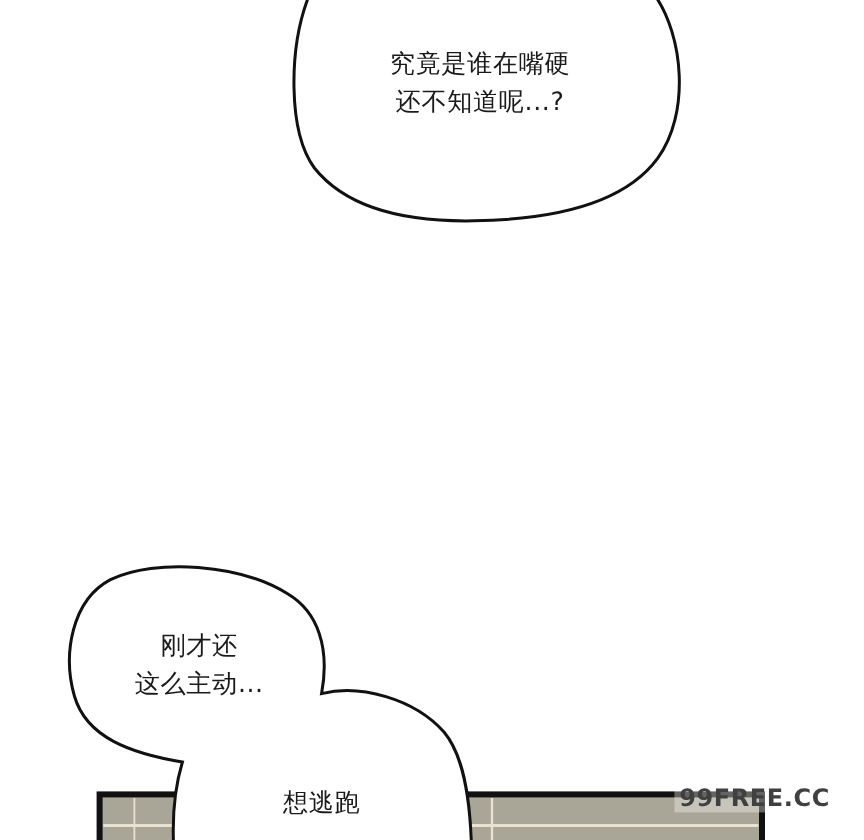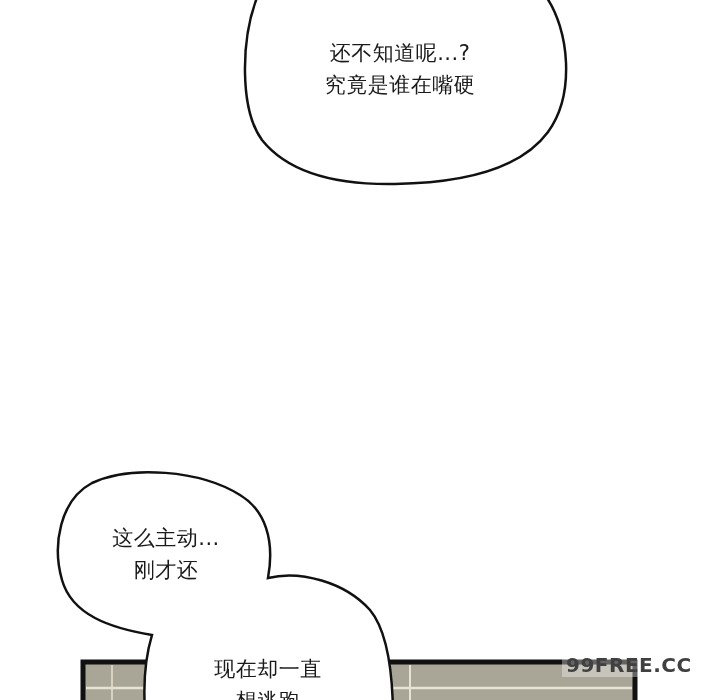--- a/index.html
+++ b/index.html
@@ -29,28 +29,27 @@
              C52 545 60 500 92 483
              C130 465 200 470 240 495
              C265 510 275 540 268 578
              C300 570 345 582 370 610
              C385 628 392 660 393 710
              L145 710
              C143 680 146 655 152 635 Z" fill="#ffffff" stroke="#111111" stroke-width="2.5"></path>
   </svg>
 
   <div class="bubble-text" style="left:300px; top:37px; width:200px;">
+    <div>究竟是谁在嘴硬</div>
     <div>还不知道呢...?</div>
-    <div>究竟是谁在嘴硬</div>
   </div>
 
   <div class="bubble-text" style="left:96px; top:522px; width:140px;">
+    <div>刚才还</div>
     <div>这么主动...</div>
-    <div>刚才还</div>
   </div>
 
   <div class="bubble-text" style="left:198px; top:653px; width:140px;">
-    <div>现在却一直</div>
     <div>想逃跑</div>
   </div>
 
   <div class="watermark">99FREE.CC</div>
 </div>
 
 </body></html>

